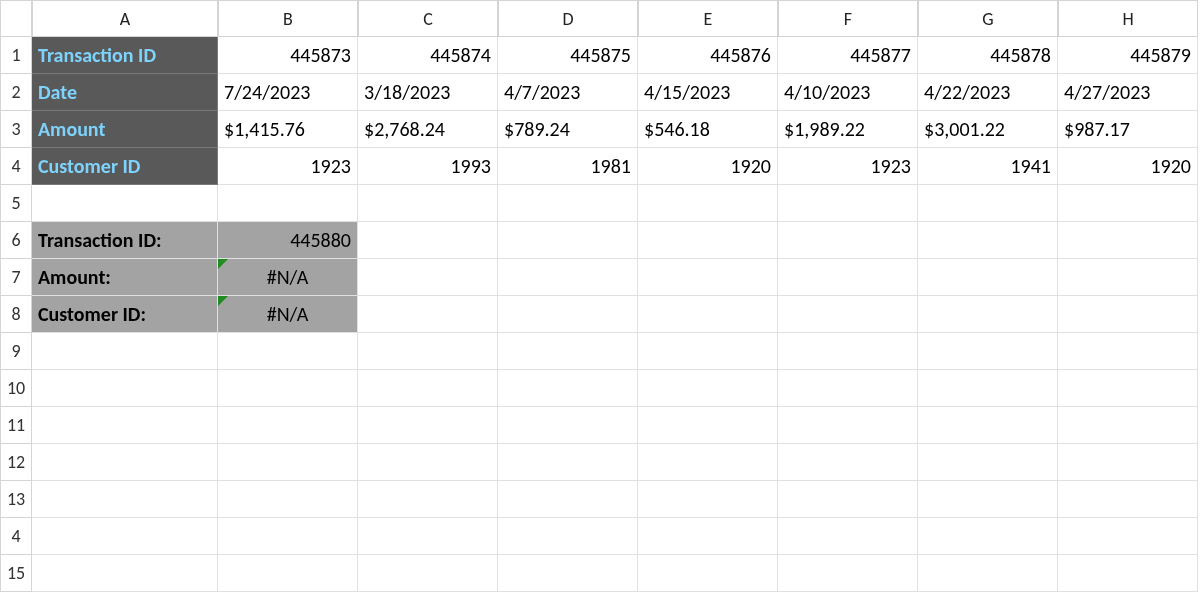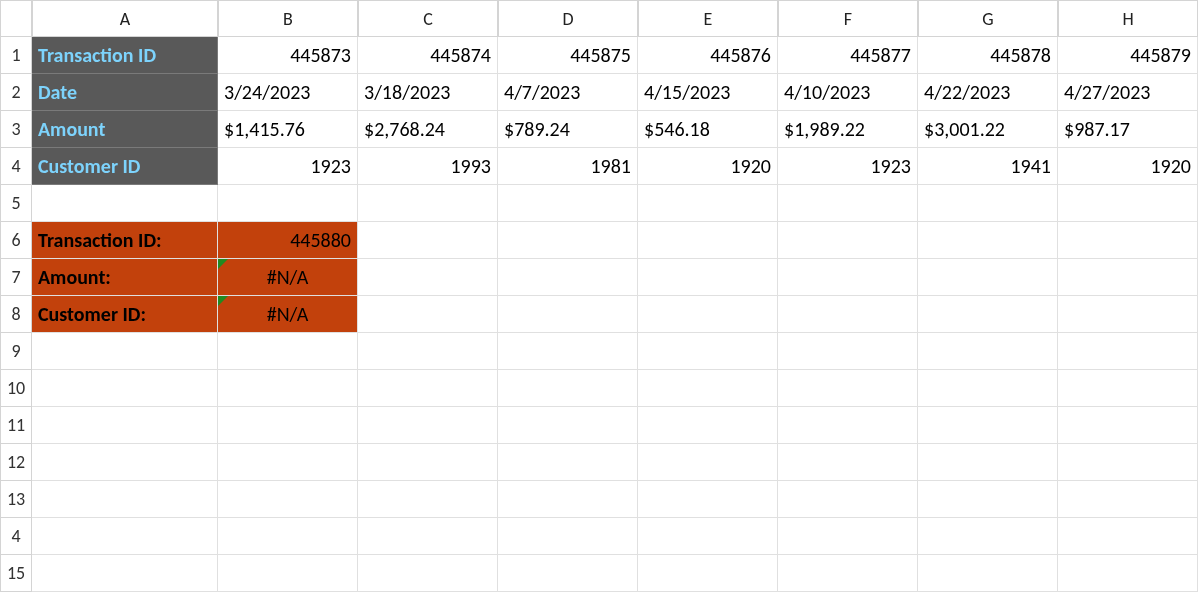--- a/index.html
+++ b/index.html
@@ -50,21 +50,21 @@
     color: #7dd3fc;
     font-weight: bold;
     border-right: 1px solid #7a7a7a;
     border-bottom: 1px solid #7a7a7a;
     justify-content: flex-start;
   }
   .num { justify-content: flex-end; }
   .txt { justify-content: flex-start; }
   .center-ish { justify-content: flex-start; padding-left: 6px;}
   .hlcell {
-    background: #c2410c;
+    background: #a3a3a3;
   }
   .bold { font-weight: bold; }
   .errflag::before {
     content: "";
     position: absolute;
     top: 0; left: 0;
     width: 0; height: 0;
     border-top: 10px solid #218a21;
     border-right: 10px solid transparent;
   }
@@ -87,21 +87,21 @@
     <div class="cell darkhdr">Transaction ID</div>
     <div class="cell num">445873</div>
     <div class="cell num">445874</div>
     <div class="cell num">445875</div>
     <div class="cell num">445876</div>
     <div class="cell num">445877</div>
     <div class="cell num">445878</div>
     <div class="cell num">445879</div>
     <div class="hdr rowhdr">2</div>
     <div class="cell darkhdr">Date</div>
-    <div class="cell center-ish">3/24/2023</div>
+    <div class="cell center-ish">7/24/2023</div>
     <div class="cell center-ish">3/18/2023</div>
     <div class="cell center-ish">4/7/2023</div>
     <div class="cell center-ish">4/15/2023</div>
     <div class="cell center-ish">4/10/2023</div>
     <div class="cell center-ish">4/22/2023</div>
     <div class="cell center-ish">4/27/2023</div>
     <div class="hdr rowhdr">3</div>
     <div class="cell darkhdr">Amount</div>
     <div class="cell center-ish">$1,415.76</div>
     <div class="cell center-ish">$2,768.24</div>

